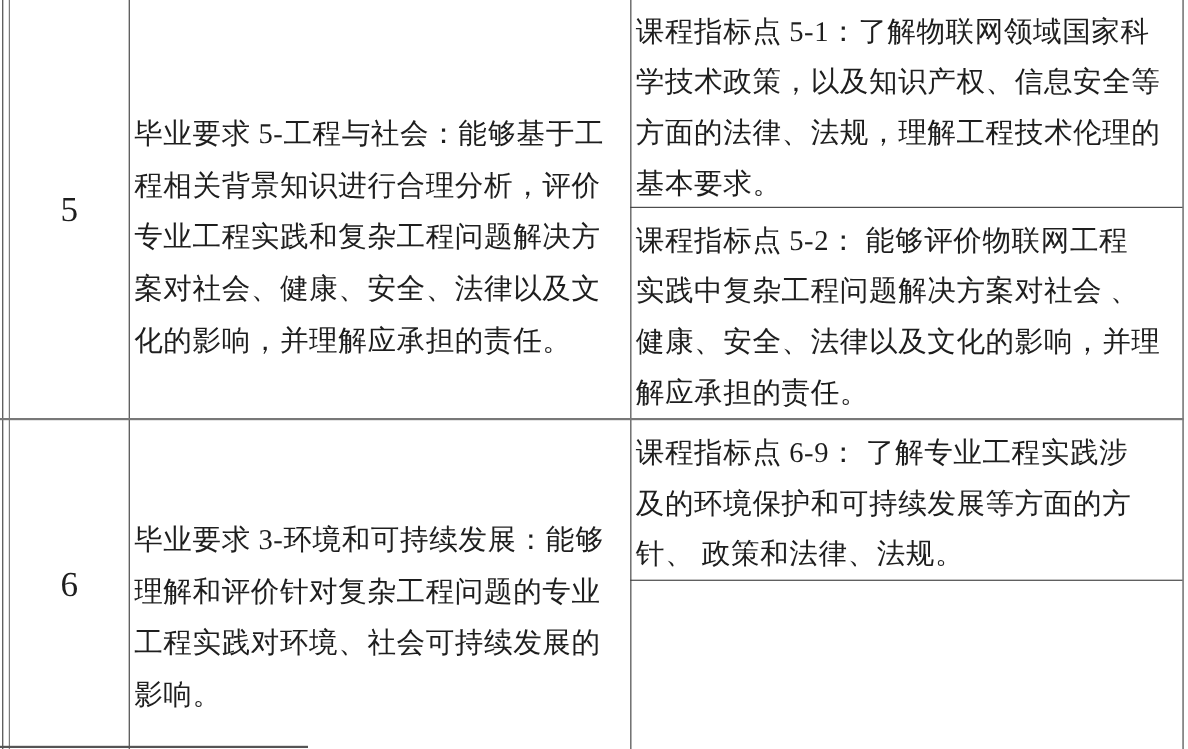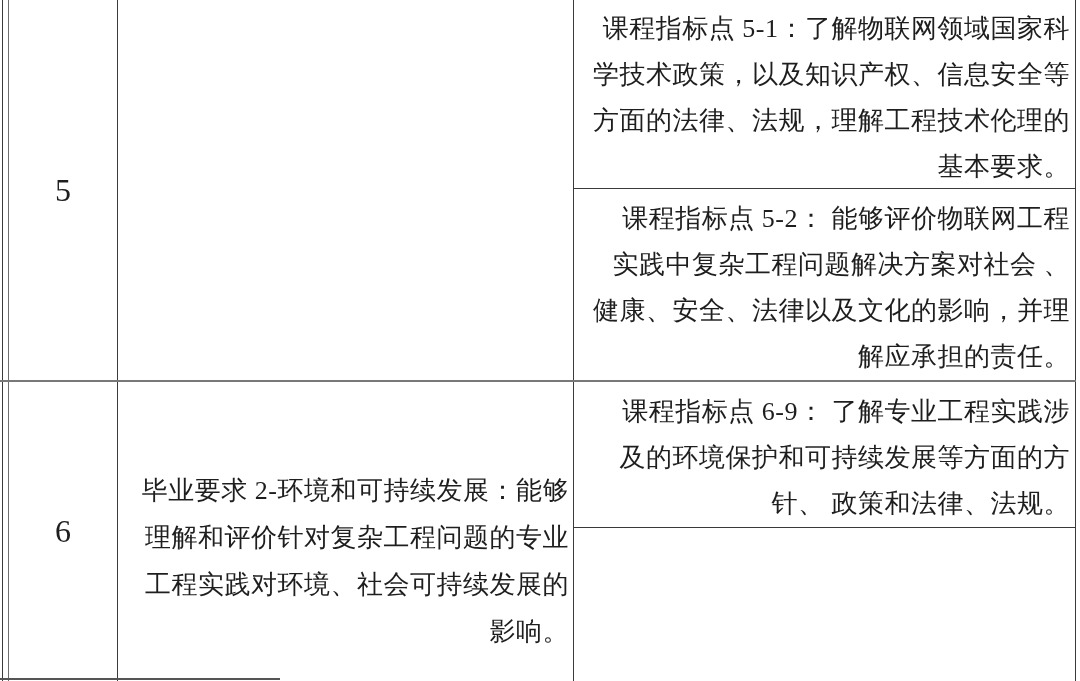--- a/index.html
+++ b/index.html
@@ -36,21 +36,21 @@
   .num-cell {
     position: absolute;
     display: flex;
     align-items: center;
     justify-content: center;
     font-size: 32px;
     color: #1e1e1e;
   }
   .cell-text {
     position: absolute;
-    text-align: right;
+    text-align: left;
     white-space: pre-line;
     font-size: 26px;
     color: #1e1e1e;
     letter-spacing: 0.5px;
   }
   .req-text  { line-height: 47px; }
   .ind-text  { line-height: 46px; }
 </style>
 </head>
 <body>
@@ -65,36 +65,41 @@
 
   <div class="hline" style="top:188px; left:573px; width:502px;"></div>
   <div class="hline-thick" style="top:380px; left:0px;   width:1076px;"></div>
   <div class="hline" style="top:527px; left:573px; width:502px;"></div>
   <div class="hline-thick" style="top:678px; left:0px;   width:280px; background:#555;"></div>
 
   <div class="num-cell" style="left:9px; top:0; width:108px; height:380px;">
     <span>5</span>
   </div>
 
+  <div class="cell-text req-text" style="left:122px; top:98px; width:447px;">毕业要求 5-工程与社会：能够基于工
+程相关背景知识进行合理分析，评价
+专业工程实践和复杂工程问题解决方
+案对社会、健康、安全、法律以及文
+化的影响，并理解应承担的责任。</div>
 
   <div class="cell-text ind-text" style="left:578px; top:6px; width:492px;">课程指标点 5-1：了解物联网领域国家科
 学技术政策，以及知识产权、信息安全等
 方面的法律、法规，理解工程技术伦理的
 基本要求。</div>
 
   <div class="cell-text ind-text" style="left:578px; top:196px; width:492px;">课程指标点 5-2： 能够评价物联网工程
 实践中复杂工程问题解决方案对社会 、
 健康、安全、法律以及文化的影响，并理
 解应承担的责任。</div>
 
   <div class="num-cell" style="left:9px; top:381px; width:108px; height:300px;">
     <span>6</span>
   </div>
 
-  <div class="cell-text req-text" style="left:122px; top:467px; width:447px;">毕业要求 2-环境和可持续发展：能够
+  <div class="cell-text req-text" style="left:122px; top:467px; width:447px;">毕业要求 3-环境和可持续发展：能够
 理解和评价针对复杂工程问题的专业
 工程实践对环境、社会可持续发展的
 影响。</div>
 
   <div class="cell-text ind-text" style="left:578px; top:389px; width:492px;">课程指标点 6-9： 了解专业工程实践涉
 及的环境保护和可持续发展等方面的方
 针、 政策和法律、法规。</div>
 
 
 </div>

